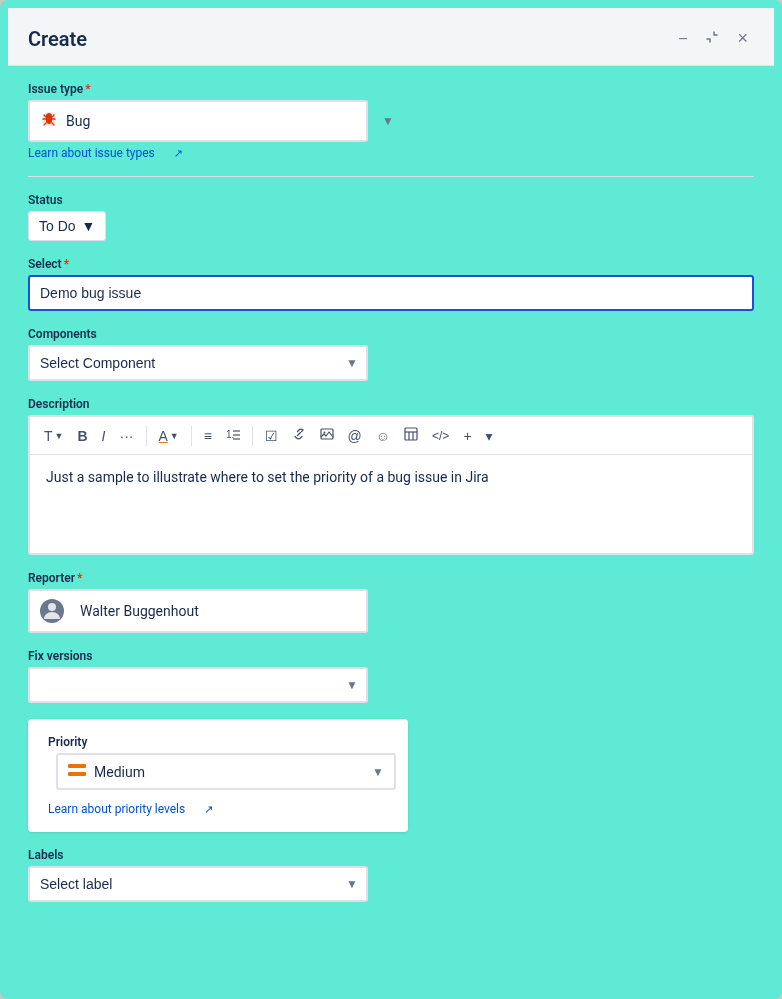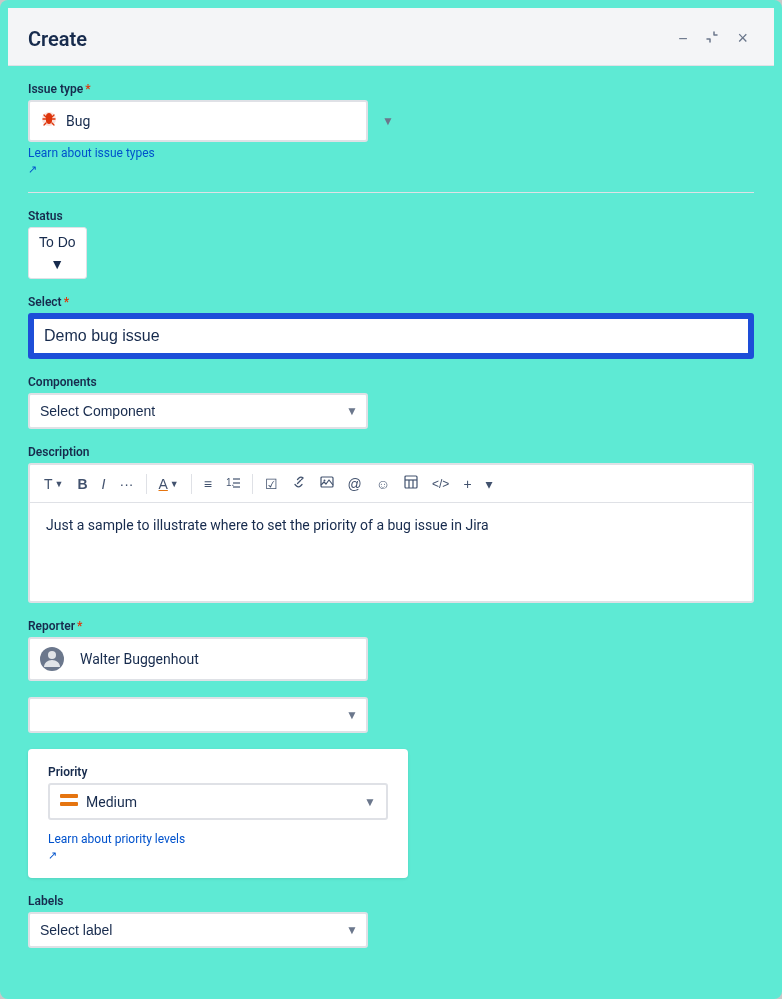--- a/index.html
+++ b/index.html
@@ -114,50 +114,48 @@
     }
     .bug-icon {
       color: #de350b;
       font-size: 16px;
     }
     .learn-link {
       color: #0052cc;
       font-size: 12px;
       text-decoration: none;
       display: flex;
-      align-items: flex-start;
-      gap: 3px;
+      align-items: center;
+      gap: 19px;
       margin-top: 4px;
-      flex-direction: column;
     }
     .status-btn {
       display: inline-flex;
       align-items: center;
       gap: 6px;
       padding: 6px 10px;
       border: 1px solid #dfe1e6;
       border-radius: 3px;
       background: #fff;
       cursor: pointer;
       font-size: 14px;
       font-weight: 500;
       color: #172b4d;
-      flex-direction: column;
     }
     .status-hint {
       font-size: 12px;
       color: #6b778c;
       margin-top: 4px;
     }
     .text-input {
       width: 100%;
       padding: 8px 10px;
-      border: 6px solid #1d4ed8;
-      border-radius: 3px;
-      font-size: 16px;
+      border: 2px solid #1d4ed8;
+      border-radius: 3px;
+      font-size: 14px;
       color: #172b4d;
       background: #fff;
     }
     .editor-toolbar {
       display: flex;
       align-items: center;
       gap: 2px;
       padding: 6px 8px;
       border-bottom: 1px solid #dfe1e6;
       flex-wrap: wrap;
@@ -231,20 +229,21 @@
       display: flex;
       align-items: center;
       gap: 8px;
       padding: 8px 10px;
       border: 2px solid #dfe1e6;
       border-radius: 3px;
       background: #fff;
       cursor: pointer;
       width: 100%;
       position: relative;
+      margin-left: 8px;
     }
   </style>
 </head>
 <body>
 
 <div class="dialog">
 
   <div class="dialog-header">
     <span class="dialog-title">Create</span>
     <div class="header-actions">
@@ -413,20 +412,21 @@
           <svg viewBox="0 0 24 24" fill="#fff">
             <circle cx="12" cy="8" r="4" fill="#fff" opacity="0.8"></circle>
             <path d="M4 20c0-4 3.582-7 8-7s8 3 8 7" fill="#fff" opacity="0.8"></path>
           </svg>
         </div>
         <span>Walter Buggenhout</span>
       </div>
     </div>
 
     <div class="form-group">
+      <label class="form-label">Fix versions</label>
       <div class="select-wrapper">
         <select>
           <option value=""></option>
         </select>
         <span class="chevron-icon">▼</span>
       </div>
     </div>
 
     <div class="priority-panel">
       <div class="form-group" style="margin-bottom:12px;">

